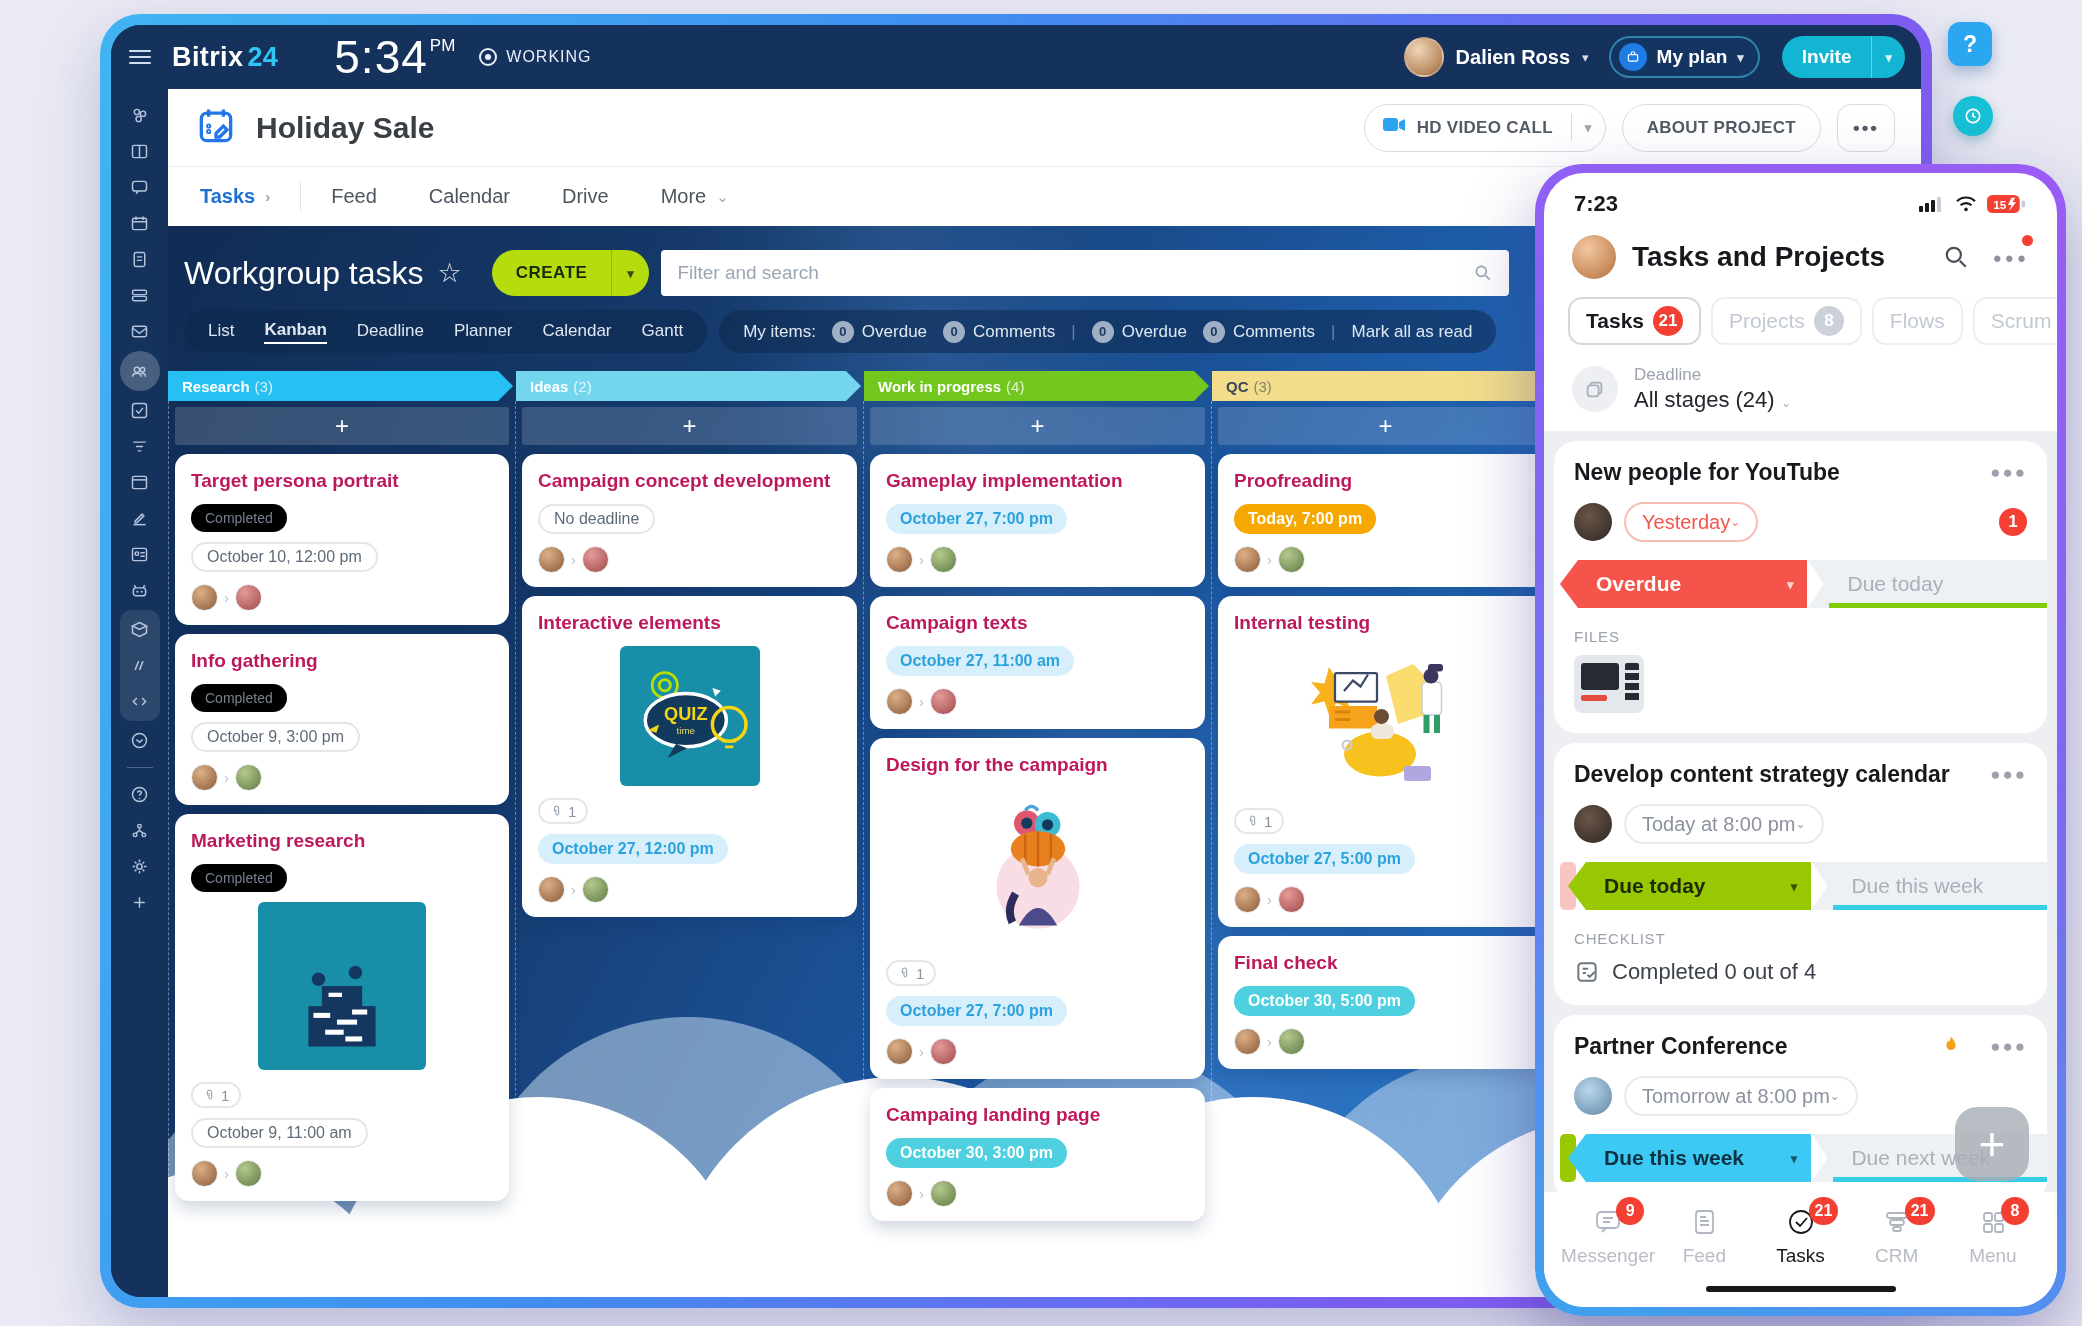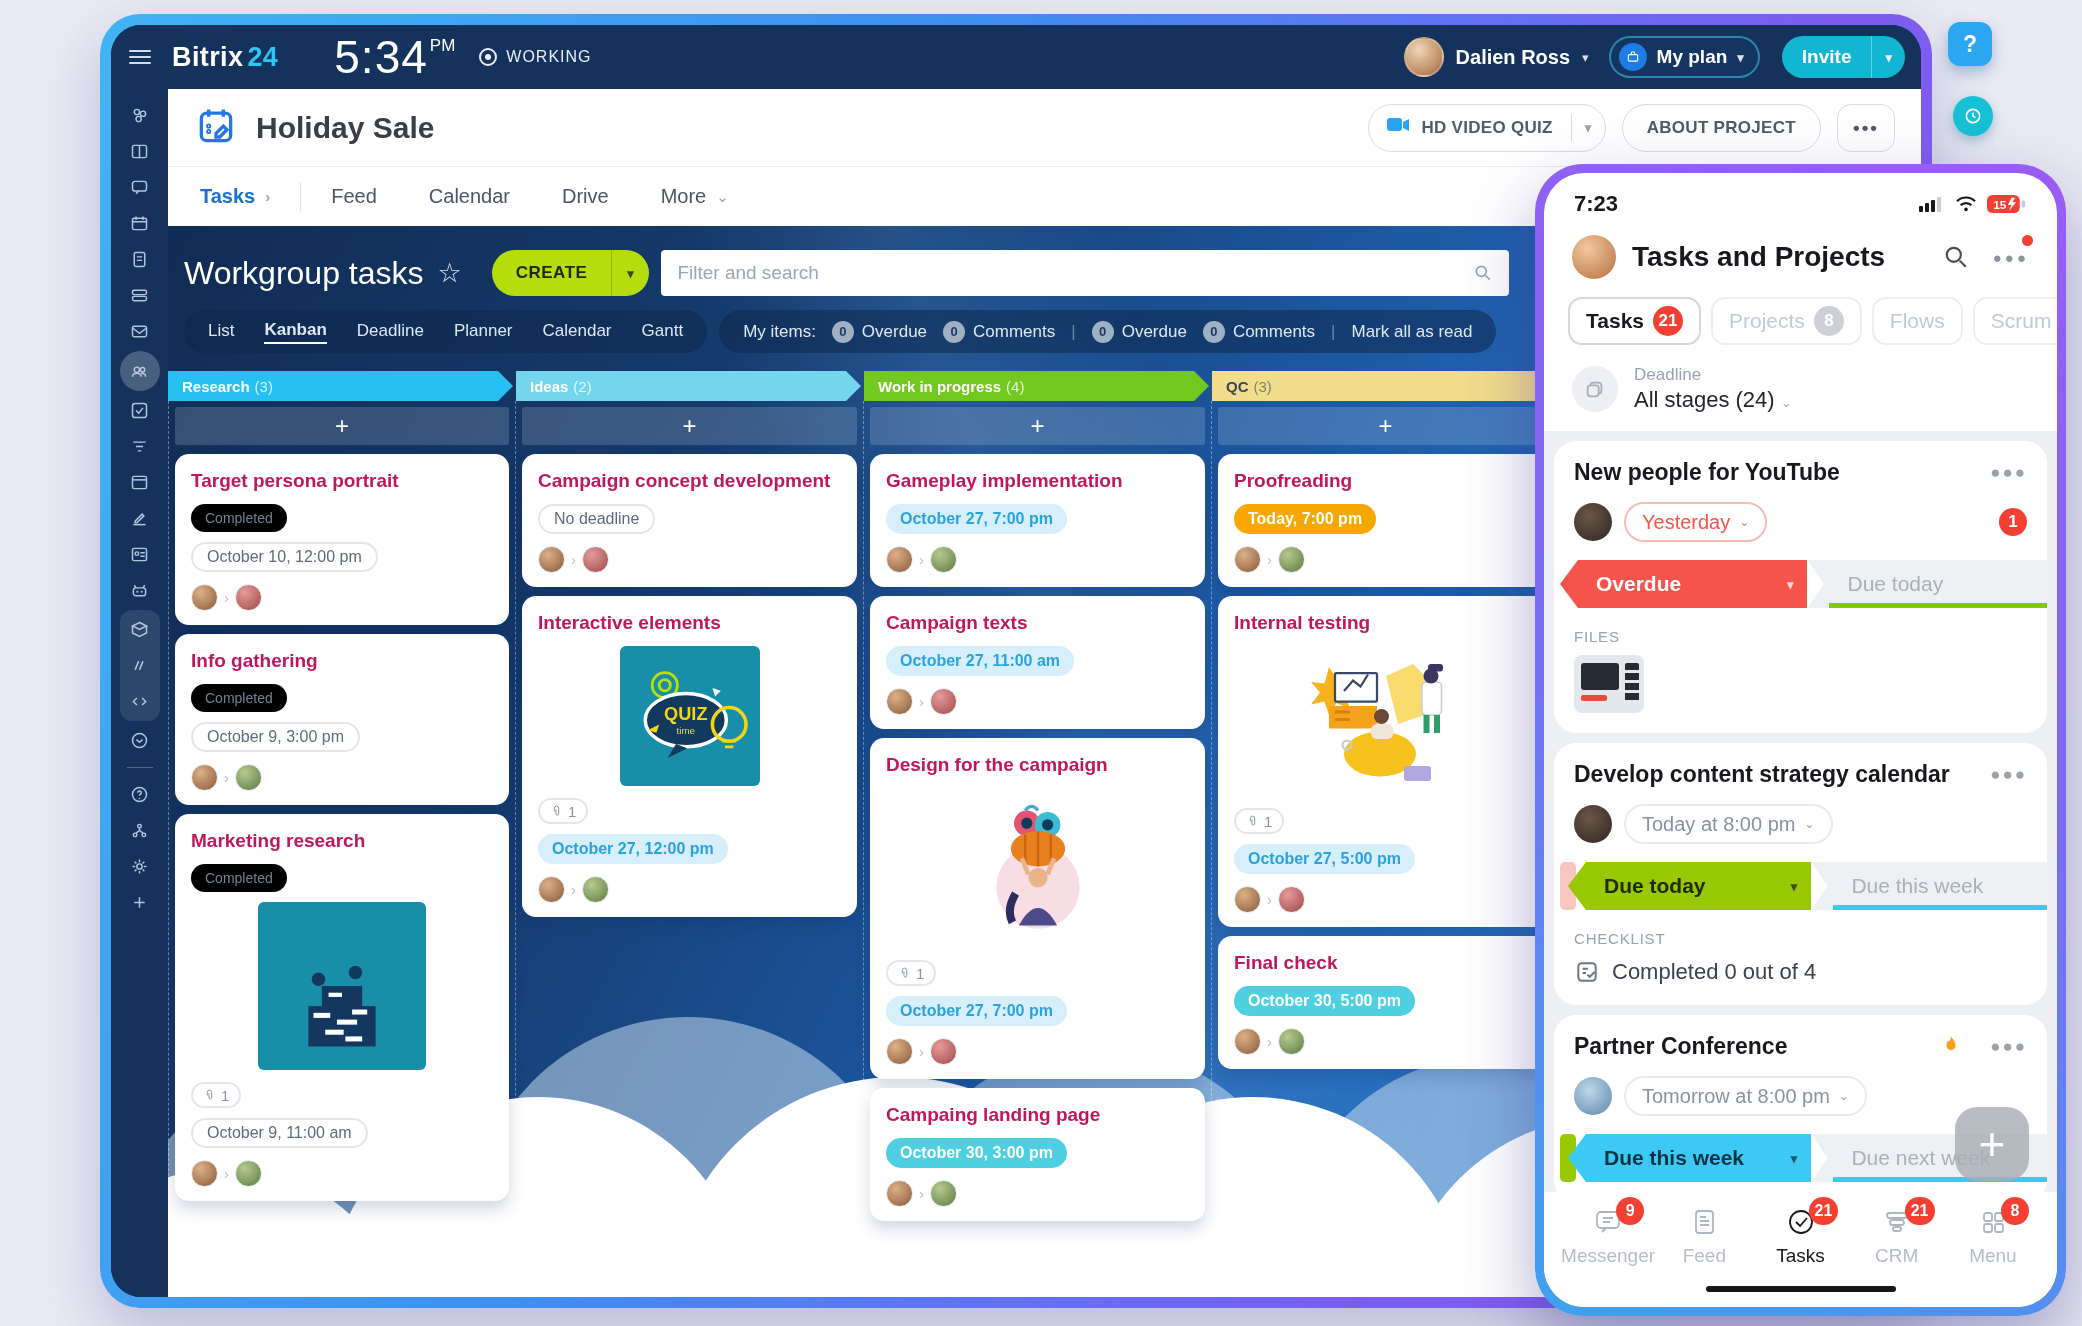--- a/index.html
+++ b/index.html
@@ -161,21 +161,21 @@
 .ph-list{flex:1;background:#edeff2;padding:10px 10px 0;display:flex;flex-direction:column;gap:10px;overflow:hidden}
 .ptask{background:#fff;border-radius:22px;padding:18px 20px 20px;flex:0 0 auto}
 .pt-head{display:flex;align-items:center;gap:14px}
 .pt-title{font-size:23px;font-weight:600;color:#17191d}
 .pt-dots{margin-left:auto;color:#9aa1ab;letter-spacing:2px;font-size:17px;cursor:pointer}
 .flame svg{width:22px;height:22px}
 .pt-meta{display:flex;align-items:center;gap:12px;margin-top:16px}
 .pt-meta .avatar{width:38px;height:38px}
 .pt-meta .avatar.dark{background:radial-gradient(circle at 40% 35%,#6b5648,#2e2622)}
 .pt-meta .avatar.glasses{background:radial-gradient(circle at 40% 35%,#bcd8ea,#5d86a8)}
-.duepill{height:40px;border:2px solid #e8eaee;border-radius:20px;display:flex;align-items:center;gap:9px;padding:0 16px;font-size:20px;color:#8b929e;cursor:pointer}
+.duepill{height:40px;border:2px solid #e8eaee;border-radius:20px;display:flex;align-items:center;padding:0 16px;font-size:20px;color:#8b929e;cursor:pointer}
 .duepill .caret{font-size:12px}
 .ptask.t1 .duepill{border-color:#f8bcb6;color:#f4544a}
 .pt-badge{margin-left:auto;width:28px;height:28px;border-radius:50%;background:#f43f33;color:#fff;font-size:17px;display:grid;place-items:center;font-weight:bold}
 .stageband{display:flex;margin:18px -20px 0 -14px;height:48px;align-items:stretch}
 .sliver{flex:0 0 16px;border-radius:5px;margin-right:-8px}
 .stg-cur{flex:1.06;position:relative;display:flex;align-items:center;color:#fff;font-size:21px;font-weight:bold;padding-left:36px;cursor:pointer;
   clip-path:polygon(18px 0,100% 0,100% 100%,18px 100%,0 50%)}
 .stg-cur .sc{position:absolute;right:14px;opacity:.75;font-size:13px}
 .stg-next{flex:1;position:relative;background:#eef1f4;color:#a9b0bb;font-size:21px;display:flex;align-items:center;padding-left:40px;cursor:pointer;
   clip-path:polygon(0 0,100% 0,100% 100%,0 100%,16px 50%)}
@@ -419,21 +419,21 @@
                 </svg>
             </span>
             <h1 class="proj-title">Holiday Sale</h1>
             <div class="proj-actions">
               <div class="pbtn">
                 <span class="lbl">
                     <span class="vcam"><svg viewBox="0 0 24 18">
                         <rect x="0" y="2" width="15" height="13" rx="3"></rect>
                         <path d="M16 6l6-3v12l-6-3z"></path>
                       </svg></span>
-                    <span>HD VIDEO QUIZ</span>
+                    <span>HD VIDEO CALL</span>
                   </span>
                 <span class="drop">
                     <span class="caret">▾</span>
                   </span>
               </div>
               <div class="pbtn plain">
                 <span class="lbl">ABOUT PROJECT</span>
               </div>
               <div class="pbtn dots">•••</div>
             </div>

